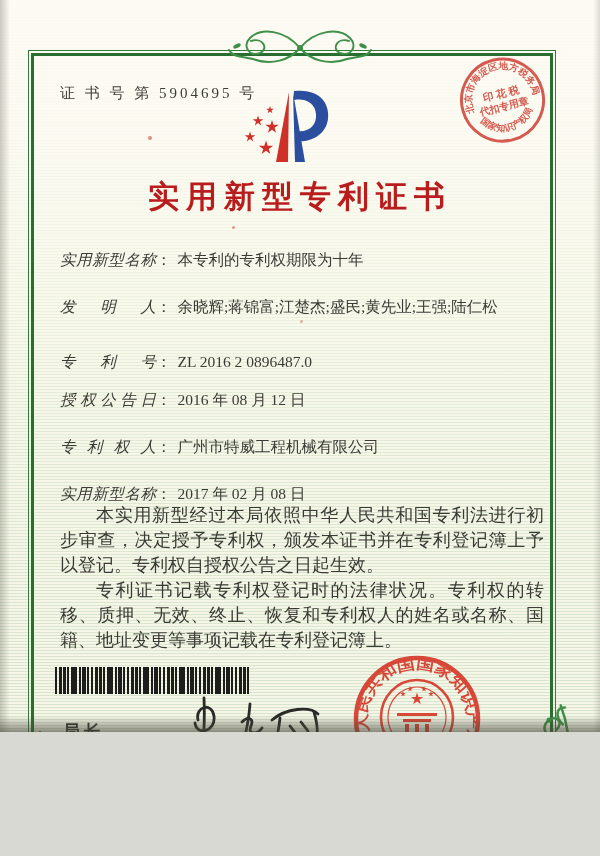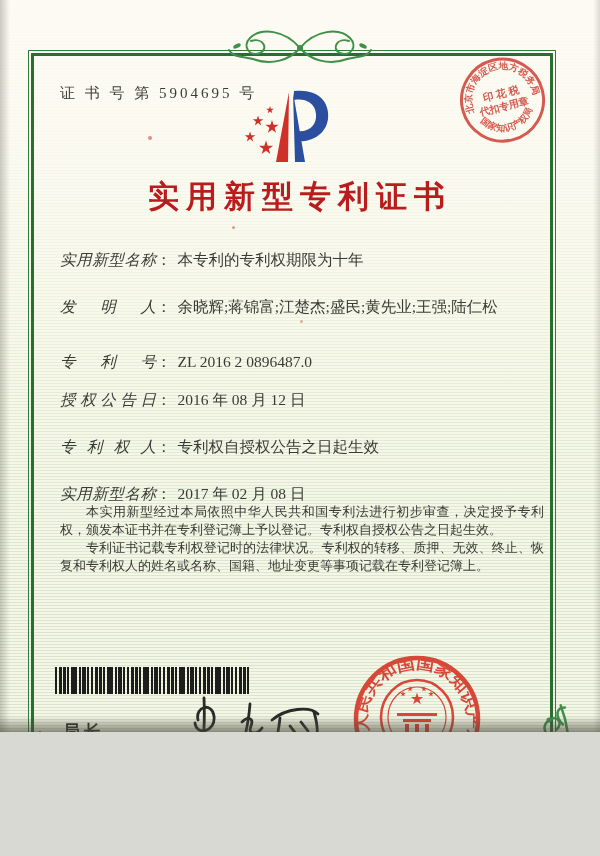--- a/index.html
+++ b/index.html
@@ -24,21 +24,21 @@
   .title { position:absolute; left:0; width:600px; top:176px; z-index:2;
     text-align:center; font-size:31px; font-weight:bold; letter-spacing:7px;
     color:#b91c1c; }
   .fields { position:absolute; left:60px; top:248px; width:486px; z-index:2; }
   .field-row { position:absolute; left:0; font-size:15.5px; color:#3b3b36;
     white-space:nowrap; }
   .flabel { display:inline-block; width:96px; text-align:justify;
     text-align-last:justify; vertical-align:top;font-style:italic; }
   .fcolon { display:inline-block; margin-right:6px; }
   .paragraphs { position:absolute; left:60px; top:503px; width:484px; z-index:2;
-    font-size:13px; line-height:18px; color:#3a3a34; text-align:justify; }
+    font-size:18px; line-height:25px; color:#3a3a34; text-align:justify; }
   .paragraphs p { text-indent:2em; }
   .barcode { position:absolute; left:55px; top:667px; width:196px; height:27px;
     z-index:2; background:
       repeating-linear-gradient(90deg,#1d1d1b 0 2px,transparent 2px 4px),
       repeating-linear-gradient(90deg,#1d1d1b 0 1px,transparent 1px 6px),
       repeating-linear-gradient(90deg,#1d1d1b 0 2px,transparent 2px 9px); }
   .signer-title { position:absolute; left:63px; top:720px; z-index:2;
     font-size:17px; font-weight:bold; color:#33332f; letter-spacing:4px; }
   .signer-name { position:absolute; left:63px; top:752px; z-index:2;
     font-size:17px; font-weight:bold; color:#33332f; letter-spacing:2px; }
@@ -149,21 +149,21 @@
     </g>
   </svg>
 
   <div class="title">实用新型专利证书</div>
 
   <div class="fields">
     <div class="field-row" style="top:2px"><span class="flabel">实用新型名称</span><span class="fcolon">：</span><span class="fvalue">本专利的专利权期限为十年</span></div>
     <div class="field-row" style="top:49px"><span class="flabel">发明人</span><span class="fcolon">：</span><span class="fvalue">余晓辉;蒋锦富;江楚杰;盛民;黄先业;王强;陆仁松</span></div>
     <div class="field-row" style="top:104px"><span class="flabel">专利号</span><span class="fcolon">：</span><span class="fvalue">ZL 2016 2 0896487.0</span></div>
     <div class="field-row" style="top:142px"><span class="flabel">授权公告日</span><span class="fcolon">：</span><span class="fvalue">2016 年 08 月 12 日</span></div>
-    <div class="field-row" style="top:189px"><span class="flabel">专利权人</span><span class="fcolon">：</span><span class="fvalue">专利权自授权公告之日起生效</span></div>
+    <div class="field-row" style="top:189px"><span class="flabel">专利权人</span><span class="fcolon">：</span><span class="fvalue">广州市特威工程机械有限公司</span></div>
     <div class="field-row" style="top:236px"><span class="flabel">实用新型名称</span><span class="fcolon">：</span><span class="fvalue">2017 年 02 月 08 日</span></div>
   </div>
 
   <div class="paragraphs">
     <p>本实用新型经过本局依照中华人民共和国专利法进行初步审查，决定授予专利权，颁发本证书并在专利登记簿上予以登记。专利权自授权公告之日起生效。</p>
     <p>专利证书记载专利权登记时的法律状况。专利权的转移、质押、无效、终止、恢复和专利权人的姓名或名称、国籍、地址变更等事项记载在专利登记簿上。</p>
   </div>
 
   <div class="barcode"></div>
 

